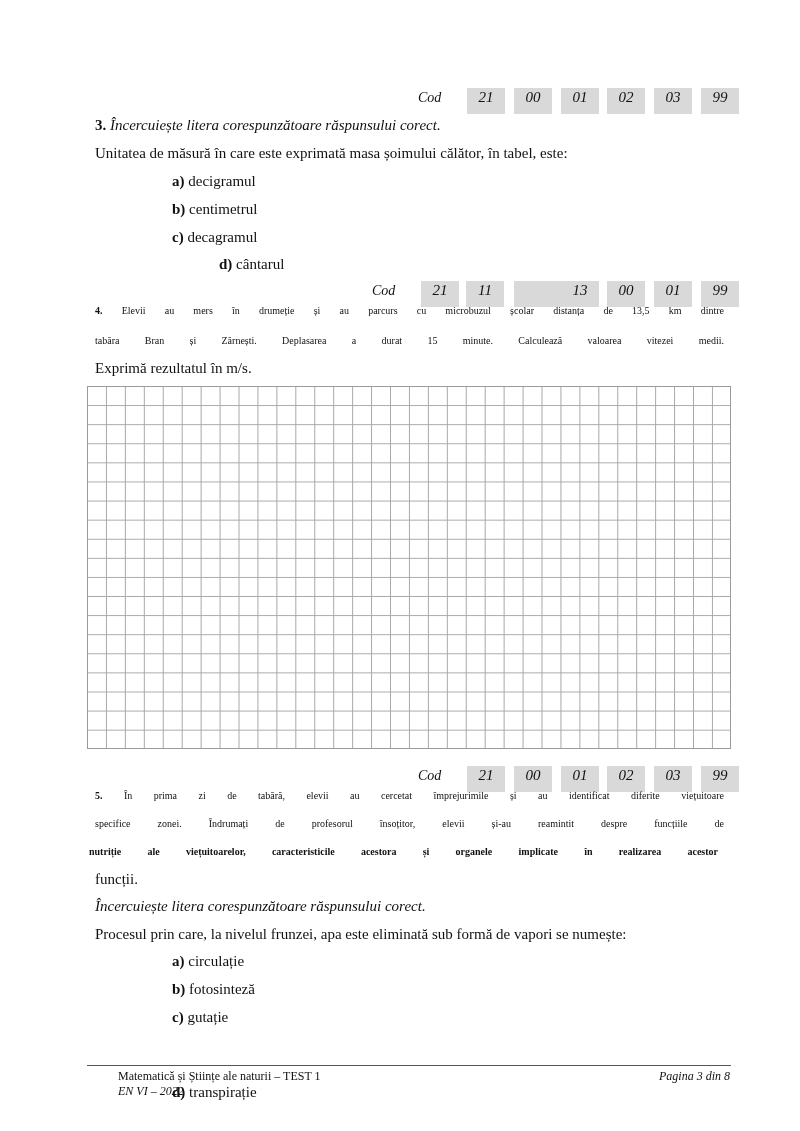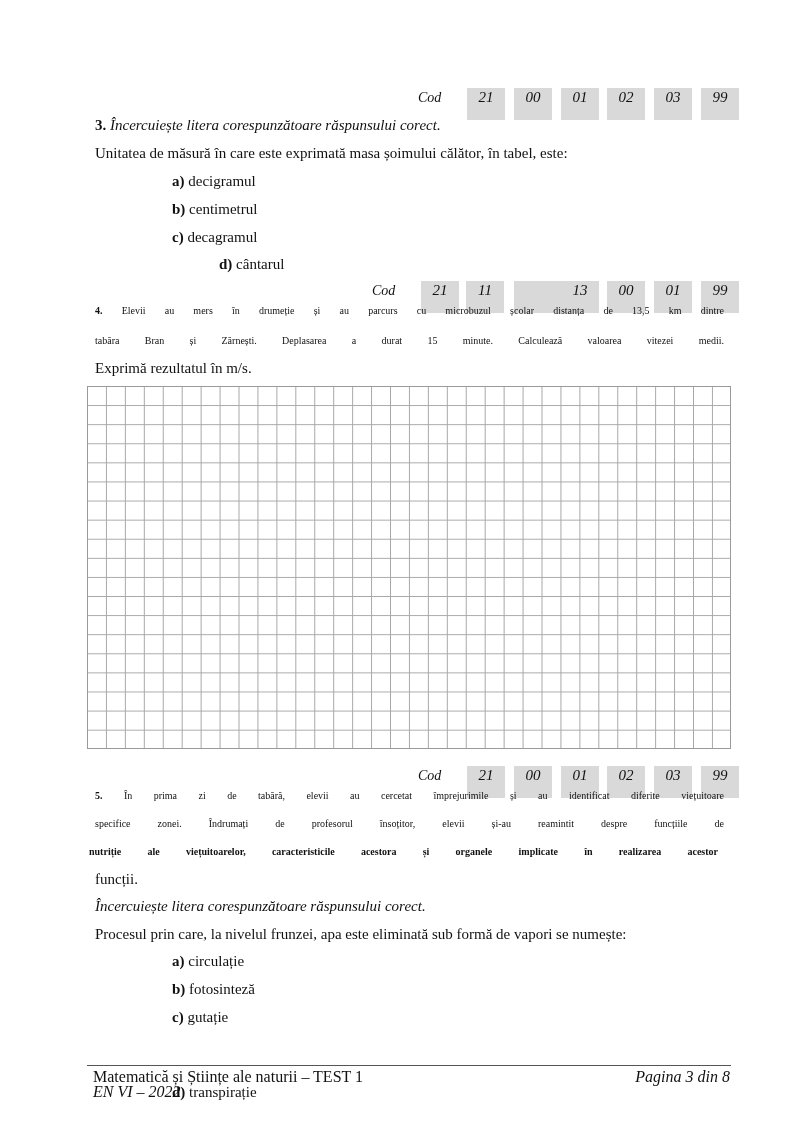--- a/index.html
+++ b/index.html
@@ -1,33 +1,33 @@
 <!DOCTYPE html>
 <html><head>
 <meta charset="utf-8">
 <style>
   html, body { margin: 0; padding: 0; background: #ffffff; }
   body { width: 800px; height: 1131px; position: relative; overflow: hidden;
          font-family: "Liberation Serif", serif; color: #111; }
   .abs { position: absolute; }
   .cod-label { font-style: italic; font-size: 14px; line-height: 19px; }
-  .cod-box { position: absolute; width: 38px; height: 32px; background: #d9d9d9;
+  .cod-box { position: absolute; width: 38px; height: 26px; background: #d9d9d9;
              font-style: italic; font-size: 15px; line-height: 19px; text-align: center; }
   .txt { font-size: 15px; line-height: 19px; white-space: nowrap; }
   .just { font-size: 10px; line-height: 19px; text-align: justify; text-align-last: justify; width: 644px; }
   .ital { font-style: italic; text-align: right; }
   .opt b { font-weight: bold; }
   .grid { position: absolute; left: 87px; top: 386px; width: 644px; height: 363px;
           border: 1px solid #9a9a9a; box-sizing: border-box;
           background-image:
             linear-gradient(to right, #a8a8a8 1px, transparent 1px),
             linear-gradient(to bottom, #a8a8a8 1px, transparent 1px);
           background-size: 18.94px 19.1px; background-position: -1px -1px; }
   .rule { position: absolute; left: 87px; top: 1065px; width: 644px; height: 1px; background: #555; }
-  .foot { font-size: 16px; line-height: 15px; white-space: nowrap; }
+  .foot { font-size: 12px; line-height: 15px; white-space: nowrap; margin-left: 25px; }
 </style>
 </head>
 <body>
 
 <div>
   <div class="abs cod-label" style="left:418px;top:88px;">Cod</div>
   <div class="cod-box" style="left:467px;top:88px;">21</div>
   <div class="cod-box" style="left:514px;top:88px;">00</div>
   <div class="cod-box" style="left:561px;top:88px;">01</div>
   <div class="cod-box" style="left:607px;top:88px;">02</div>

